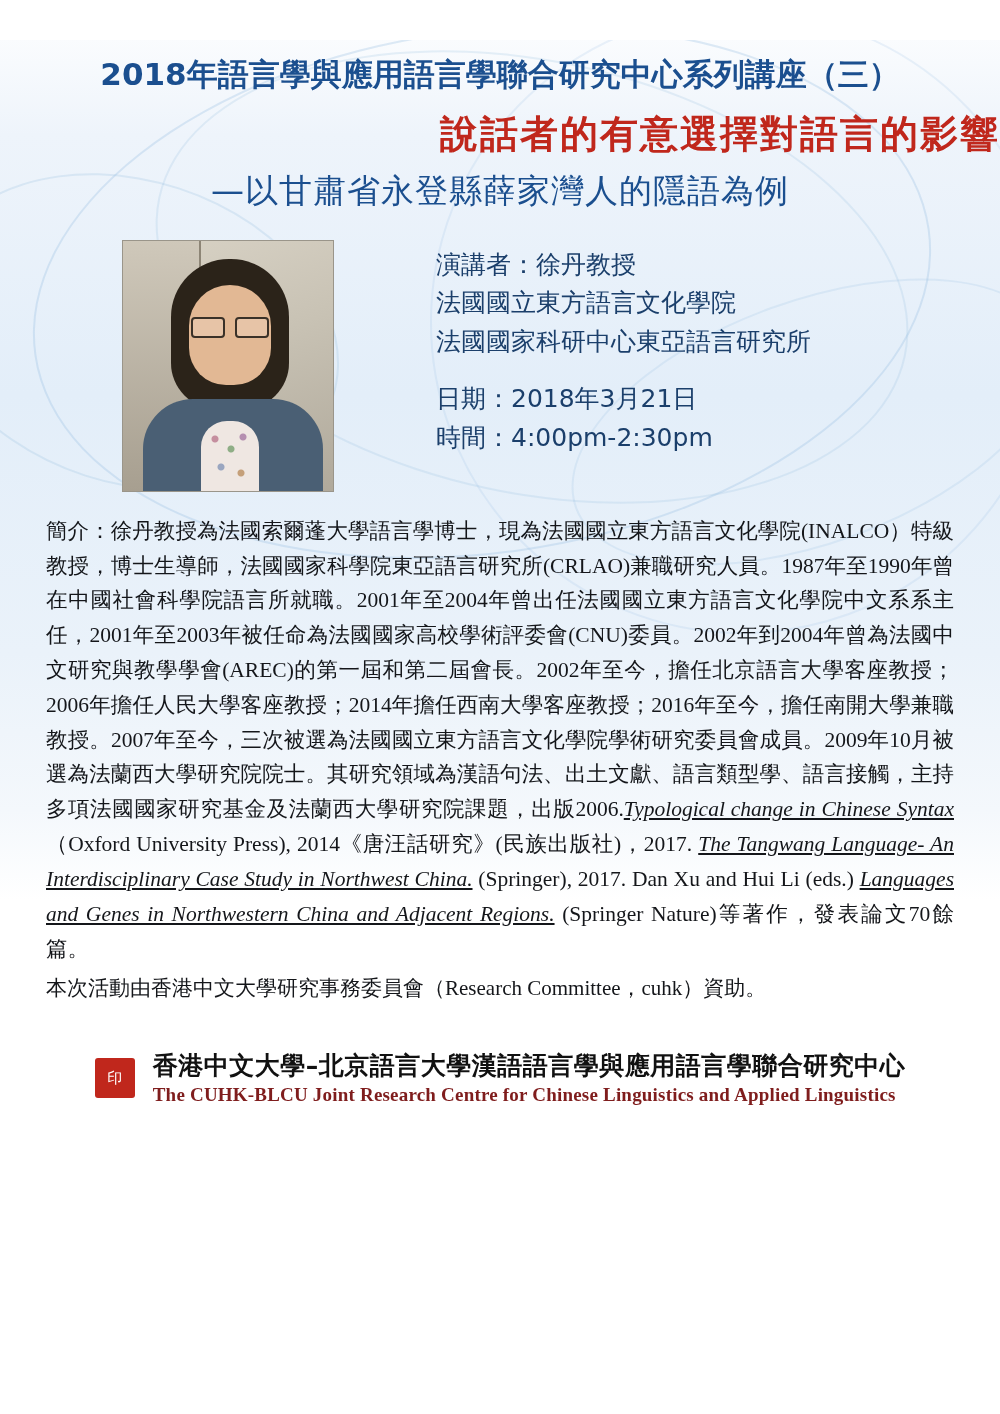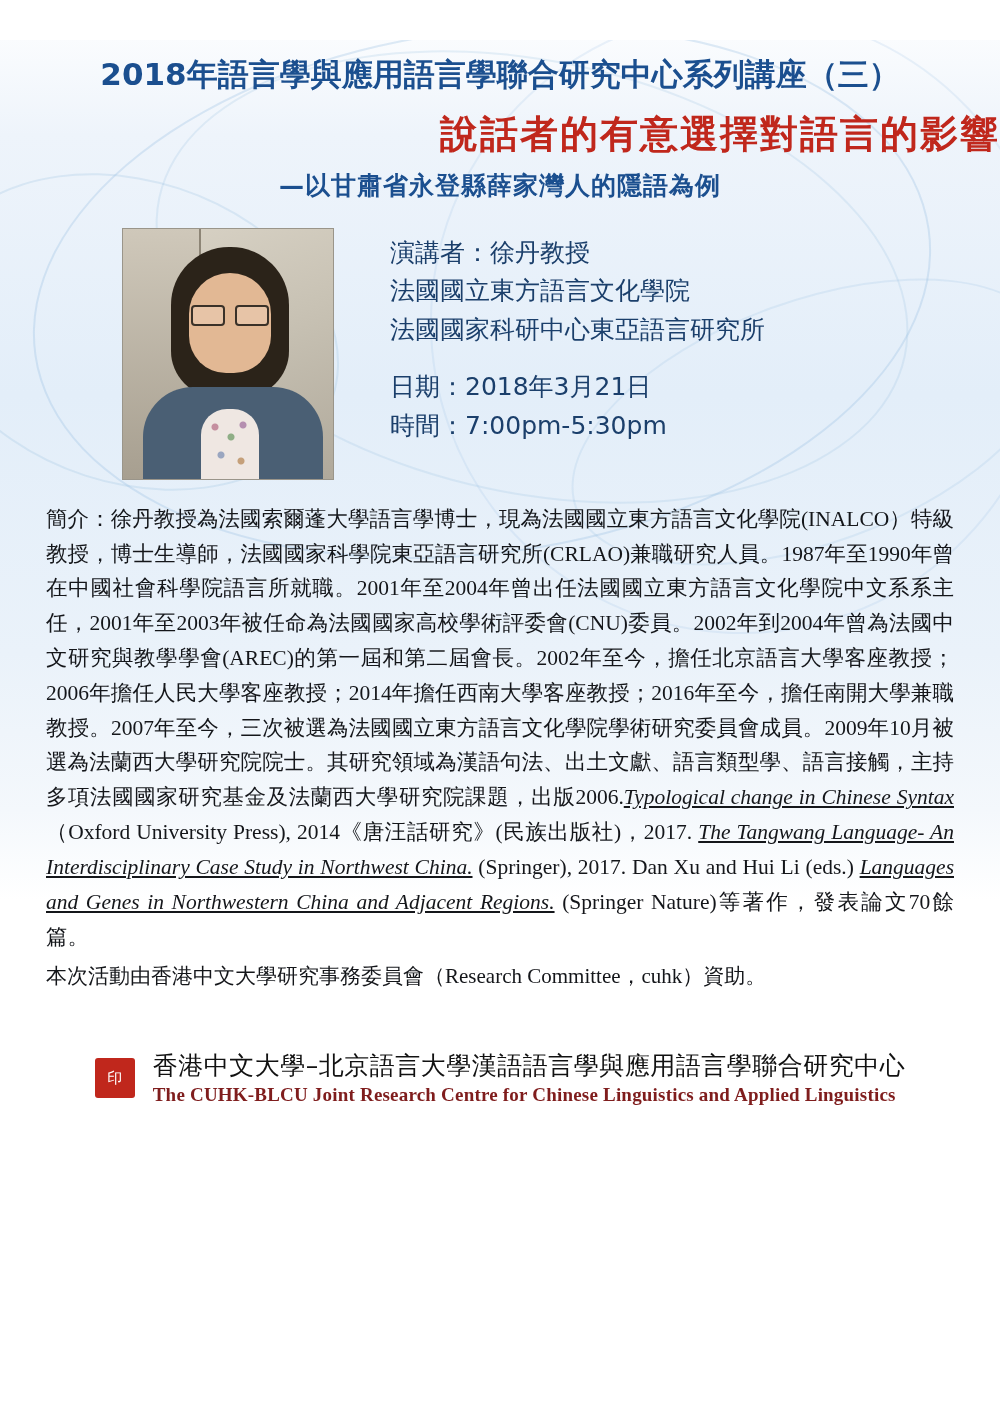--- a/index.html
+++ b/index.html
@@ -59,22 +59,22 @@
     font-weight: bold;
     font-size: 38px;
     color: #c0271c;
     letter-spacing: 2px;
     line-height: 1.25;
     text-align: right;
   }
   .sub-title {
     margin-top: 10px;
     font-family: "DejaVu Sans", sans-serif;
-    font-weight: bold;
-    font-size: 25px;
+    font-weight: normal;
+    font-size: 33px;
     color: #1b4f8f;
     letter-spacing: 1px;
   }
 
   .info-row {
     position: relative;
     margin-top: 26px;
     display: flex;
     align-items: flex-start;
     padding-left: 122px;
@@ -134,21 +134,21 @@
       radial-gradient(circle at 32px 40px, #c5a07a 3px, transparent 4px);
   }
   .speaker-info {
     margin-left: 56px;
     color: #1b3f6b;
     font-family: "DejaVu Sans", sans-serif;
     font-size: 25px;
     line-height: 1.55;
     padding-top: 6px;
   }
-  .speaker-info .line { white-space: nowrap; }
+  .speaker-info .line { white-space: nowrap; margin-left: 46px; }
   .speaker-info .gap { height: 18px; }
 
   .body-text {
     position: relative;
     z-index: 5;
     margin: 22px 46px 0 46px;
     font-family: "Liberation Serif", serif;
     font-size: 21.5px;
     line-height: 1.62;
     color: #14161a;
@@ -235,21 +235,21 @@
     color: #ffffff;
     font-family: "DejaVu Sans", sans-serif;
     font-size: 15px;
     display: flex; align-items: center; justify-content: center;
     border-radius: 3px;
     flex: 0 0 auto;
   }
   .footer-text { text-align: left; }
   .footer-cn {
     font-family: "DejaVu Sans", sans-serif;
-    font-weight: normal;
+    font-weight: bold;
     font-size: 25px;
     color: #111111;
     letter-spacing: 0.5px;
     line-height: 1.25;
   }
   .footer-en {
     font-family: "Liberation Serif", serif;
     font-weight: bold;
     font-size: 19px;
     color: #7f1d1d;
@@ -284,21 +284,21 @@
       <div class="glasses"></div>
       <div class="body"></div>
       <div class="shirt"></div>
     </div>
     <div class="speaker-info">
       <div class="line">演講者：徐丹教授</div>
       <div class="line">法國國立東方語言文化學院</div>
       <div class="line">法國國家科研中心東亞語言研究所</div>
       <div class="gap"></div>
       <div class="line">日期：2018年3月21日</div>
-      <div class="line">時間：7:00pm-5:30pm</div>
+      <div class="line">時間：4:00pm-2:30pm</div>
     </div>
   </div>
 
   <div class="body-text">
     <p><span>簡介：徐丹教授為法國索爾蓬大學語言學博士，現為法國國立東方語言文化學院(INALCO）特級教授，博士生導師，法國國家科學院東亞語言研究所(CRLAO)兼職研究人員。1987年至1990年曾在中國社會科學院語言所就職。2001年至2004年曾出任法國國立東方語言文化學院中文系系主任，2001年至2003年被任命為法國國家高校學術評委會(CNU)委員。2002年到2004年曾為法國中文研究與教學學會(AREC)的第一屆和第二屆會長。2002年至今，擔任北京語言大學客座教授；2006年擔任人民大學客座教授；2014年擔任西南大學客座教授；2016年至今，擔任南開大學兼職教授。2007年至今，三次被選為法國國立東方語言文化學院學術研究委員會成員。2009年10月被選為法蘭西大學研究院院士。其研究領域為漢語句法、出土文獻、語言類型學、語言接觸，主持多項法國國家研究基金及法蘭西大學研究院課題，出版2006.</span><span class="ital">Typological change in Chinese Syntax</span><span>（Oxford University Press), 2014《唐汪話研究》(民族出版社)，2017. </span><span class="ital">The Tangwang Language- An Interdisciplinary Case Study in Northwest China.</span><span> (Springer), 2017. Dan Xu and Hui Li (eds.) </span><span class="ital">Languages and Genes in Northwestern China and Adjacent Regions.</span><span> (Springer Nature)等著作，發表論文70餘篇。</span></p>
   </div>
 
   <div class="funding">本次活動由香港中文大學研究事務委員會（Research Committee，cuhk）資助。</div>
 
   <div class="photo">

